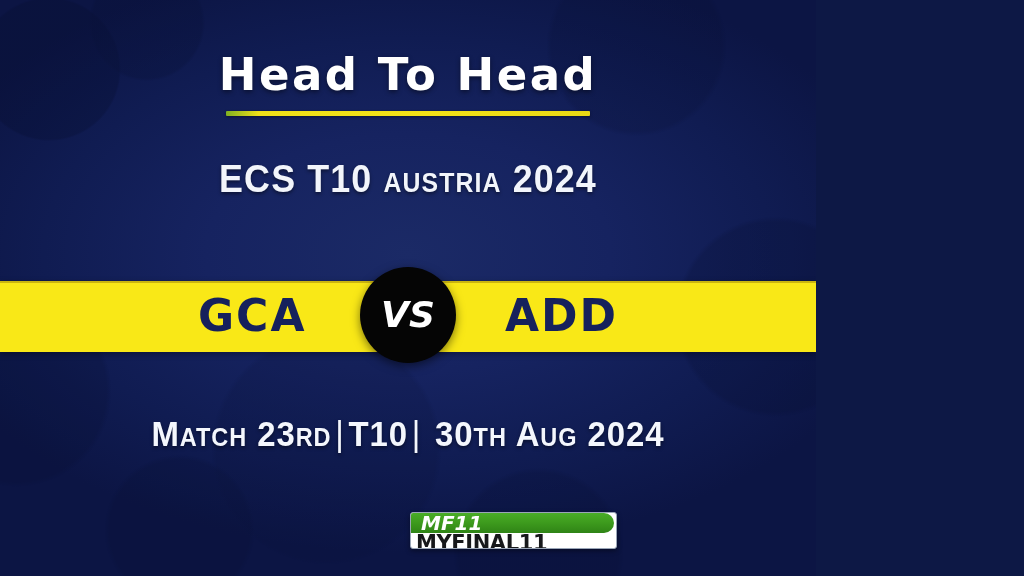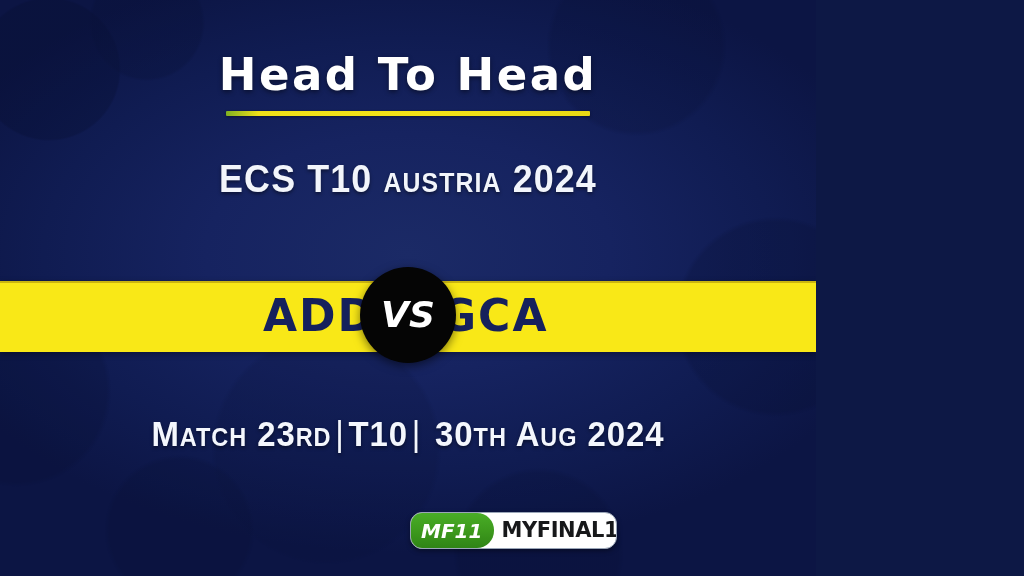--- a/index.html
+++ b/index.html
@@ -174,25 +174,26 @@
 
   
   .logo {
     position: absolute;
     left: 410px;
     top: 512px;
     width: 205px;
     height: 35px;
     background: #ffffff;
     border: 1px solid #9aa6b8;
-    border-radius: 12px;
+    border-radius: 3px;
     display: flex;
     align-items: stretch;
     overflow: hidden;
     box-shadow: 0 2px 5px rgba(0,0,0,0.4);
+    flex-direction: column;
   }
   .logo-mark {
     position: relative;
     background: linear-gradient(180deg, #49ad27 0%, #3d9a1d 50%, #2f8416 100%);
     display: flex;
     align-items: center;
     padding: 0 12px 0 10px;
     border-radius: 0 17px 17px 0;
     margin-right: 2px;
   }
@@ -229,22 +230,22 @@
 
   <div class="title-block">
     <div class="h2h-title">Head To Head</div>
     <div class="h2h-underline"></div>
   </div>
 
   <div class="tournament"><span class="lead">ECS T10 </span><span>Austria 2024</span></div>
 
   <div class="band"></div>
   <div class="band-row">
+    <div class="team right">GCA</div>
     <div class="team left">ADD</div>
-    <div class="team right">GCA</div>
   </div>
   <div class="vs-badge">
     <span class="vs-text">VS</span>
   </div>
 
   <div class="match-meta"><span>Match </span><span>23rd</span><span class="sep">|</span><span class="up">T10</span><span class="sep">|</span>&nbsp;<span>30th Aug 2024</span></div>
 
   <div class="logo">
     <div class="logo-mark">
       <span class="logo-mark-text">MF11</span>

